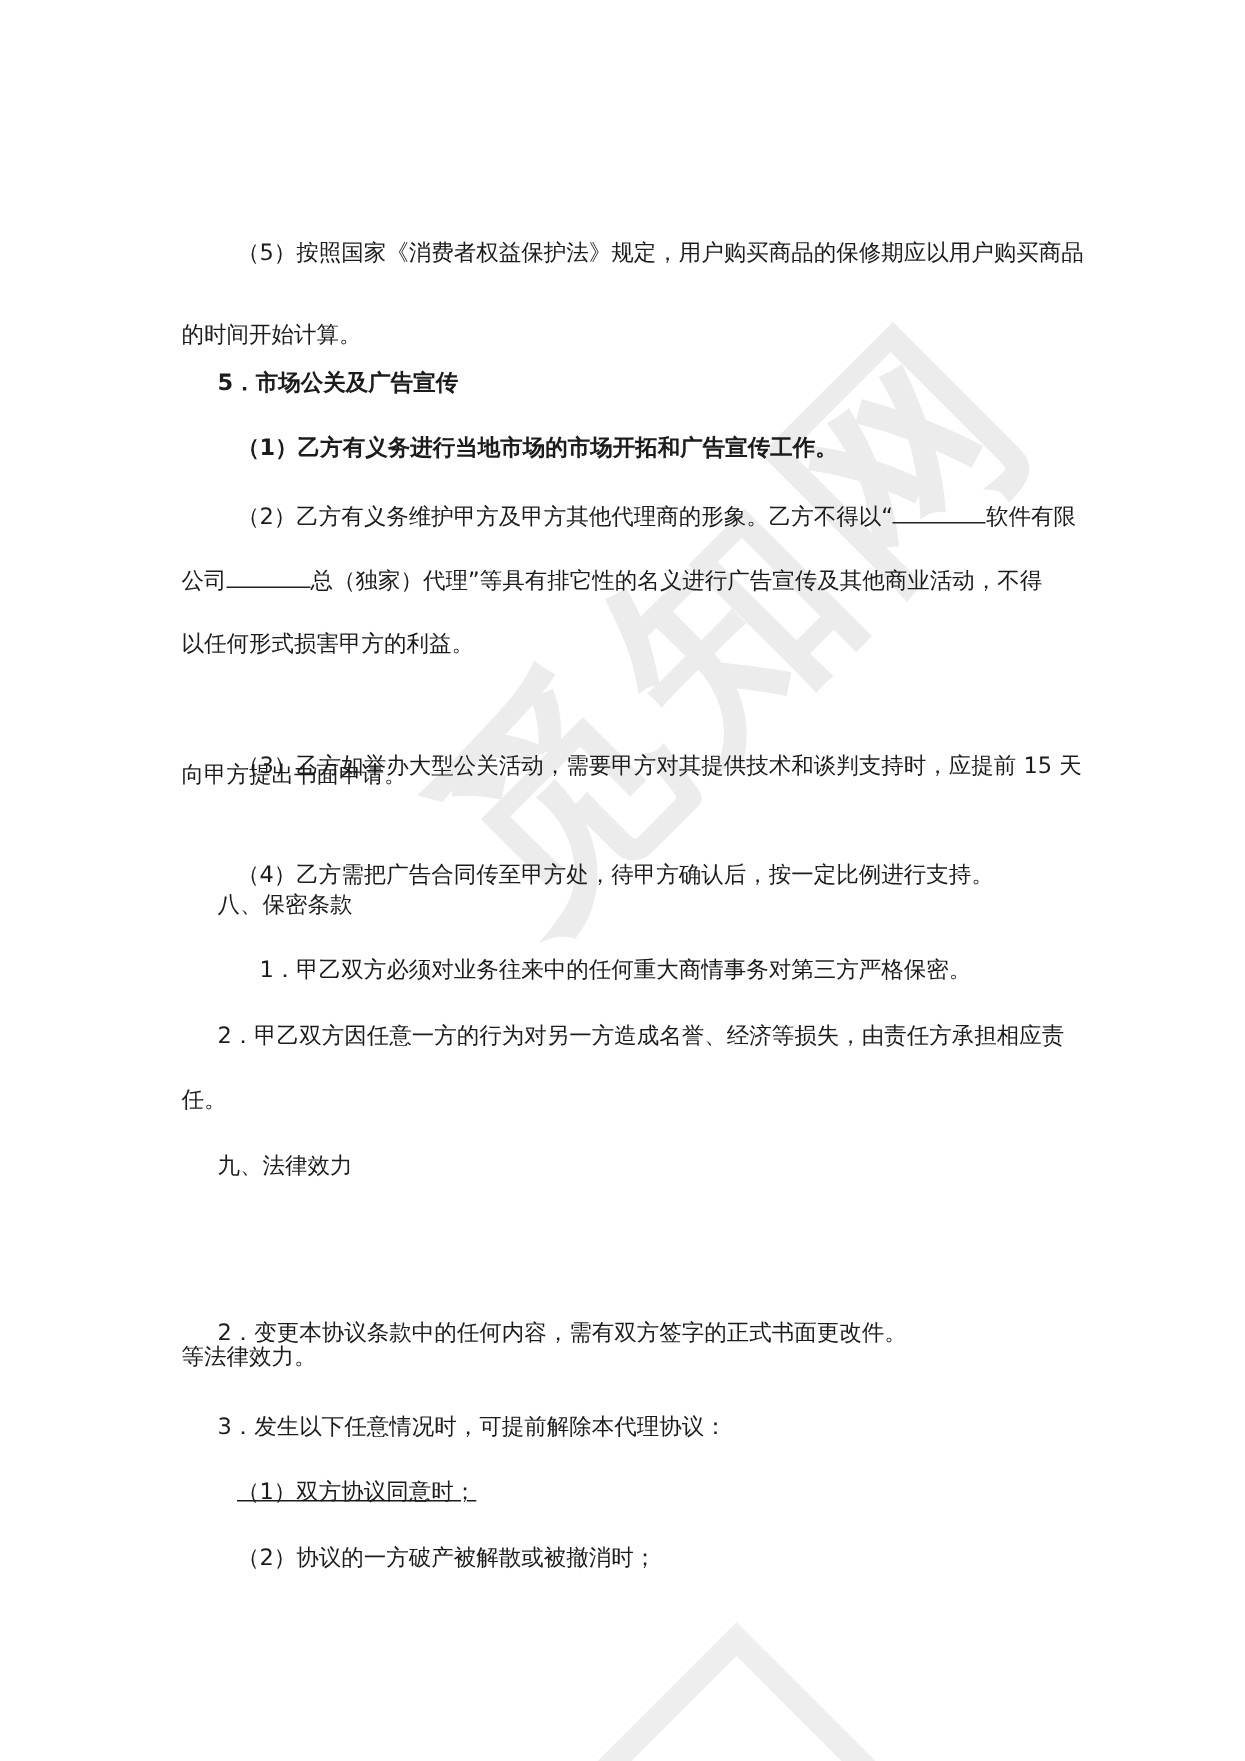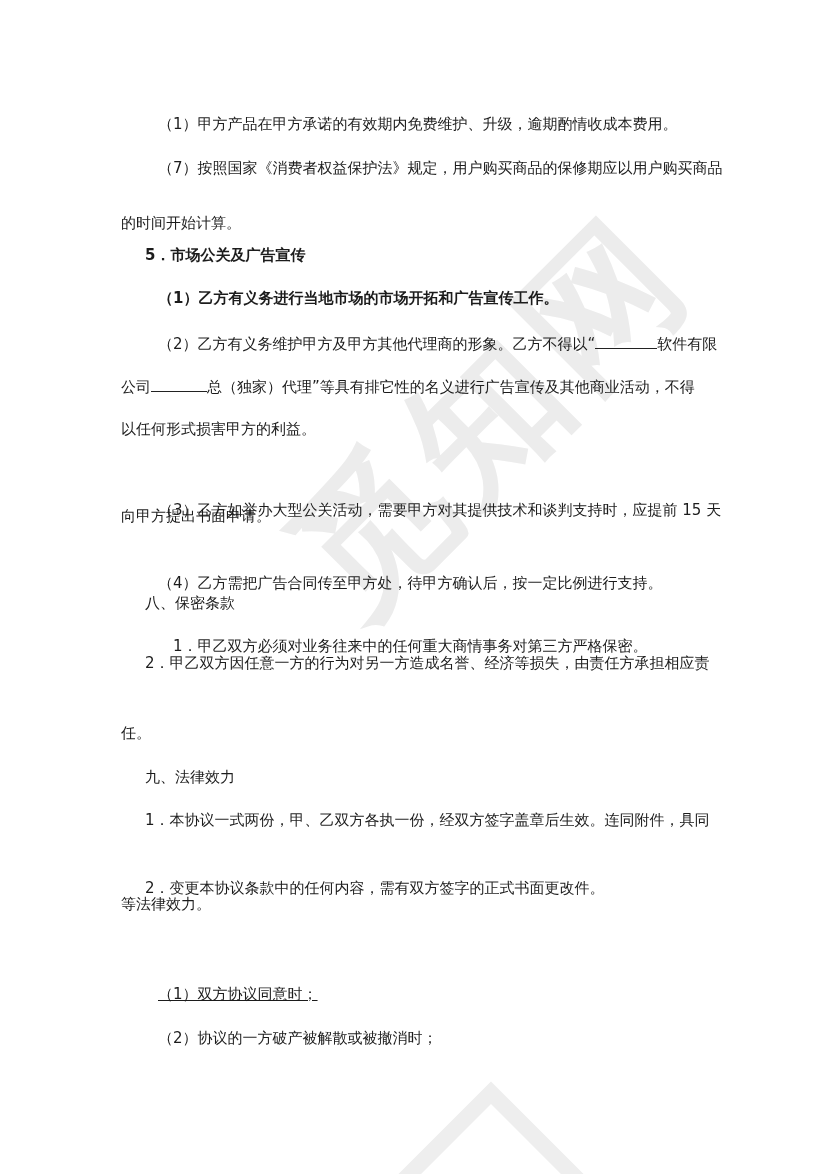--- a/index.html
+++ b/index.html
@@ -60,42 +60,41 @@
   }
 </style>
 </head>
 <body>
 
 <div class="page">
 
   <div class="watermark wm-main">觅知网</div>
   <div class="watermark wm-bottom"></div>
 
-  <div class="line" style="left:158px;top:114px;">（1）甲方产品在甲方承诺的有效期内免费维护、升级，逾期酌情收成本费用。</div>
-  <div class="line" style="left:158px;top:158px;">（7）按照国家《消费者权益保护法》规定，用户购买商品的保修期应以用户购买商品</div>
+  <div class="line" style="left:158px;top:158px;">（5）按照国家《消费者权益保护法》规定，用户购买商品的保修期应以用户购买商品</div>
   <div class="line" style="left:121px;top:201px;margin-top:12px;">的时间开始计算。</div>
   <div class="line" style="left:145px;top:245px;font-weight:bold;">5．市场公关及广告宣传</div>
   <div class="line" style="left:158px;top:288px;font-weight:bold;">（1）乙方有义务进行当地市场的市场开拓和广告宣传工作。</div>
 
   <div class="line" style="left:158px;top:332px;">
     <span>（2）乙方有义务维护甲方及甲方其他代理商的形象。乙方不得以“</span><span class="blank" style="width:62px;"></span><span>软件有限</span>
   </div>
 
   <div class="line" style="left:121px;top:375px;">
     <span>公司</span><span class="blank" style="width:56px;"></span><span>总（独家）代理”等具有排它性的名义进行广告宣传及其他商业活动，不得</span>
   </div>
 
   <div class="line" style="left:121px;top:419px;">以任何形式损害甲方的利益。</div>
   <div class="line" style="left:158px;top:462px;margin-top:38px;">（3）乙方如举办大型公关活动，需要甲方对其提供技术和谈判支持时，应提前 15 天</div>
   <div class="line" style="left:121px;top:506px;">向甲方提出书面申请。</div>
   <div class="line" style="left:158px;top:573px;">（4）乙方需把广告合同传至甲方处，待甲方确认后，按一定比例进行支持。</div>
   <div class="line" style="left:145px;top:593px;">八、保密条款</div>
   <div class="line" style="left:145px;top:636px;margin-left:28px;">1．甲乙双方必须对业务往来中的任何重大商情事务对第三方严格保密。</div>
-  <div class="line" style="left:145px;top:653px;">2．甲乙双方因任意一方的行为对另一方造成名誉、经济等损失，由责任方承担相应责</div>
+  <div class="line" style="left:145px;top:680px;">2．甲乙双方因任意一方的行为对另一方造成名誉、经济等损失，由责任方承担相应责</div>
   <div class="line" style="left:121px;top:723px;">任。</div>
   <div class="line" style="left:145px;top:767px;">九、法律效力</div>
-  <div class="line" style="left:145px;top:810px;">1．本协议一式两份，甲、乙双方各执一份，经双方签字盖章后生效。连同附件，具同</div>
   <div class="line" style="left:121px;top:894px;">等法律效力。</div>
   <div class="line" style="left:145px;top:865px;margin-top:13px;">2．变更本协议条款中的任何内容，需有双方签字的正式书面更改件。</div>
+  <div class="line" style="left:145px;top:941px;">3．发生以下任意情况时，可提前解除本代理协议：</div>
   <div class="line" style="left:158px;top:984px;text-decoration:underline;">（1）双方协议同意时；</div>
   <div class="line" style="left:158px;top:1028px;">（2）协议的一方破产被解散或被撤消时；</div>
 
 </div>
 
 </body></html>

